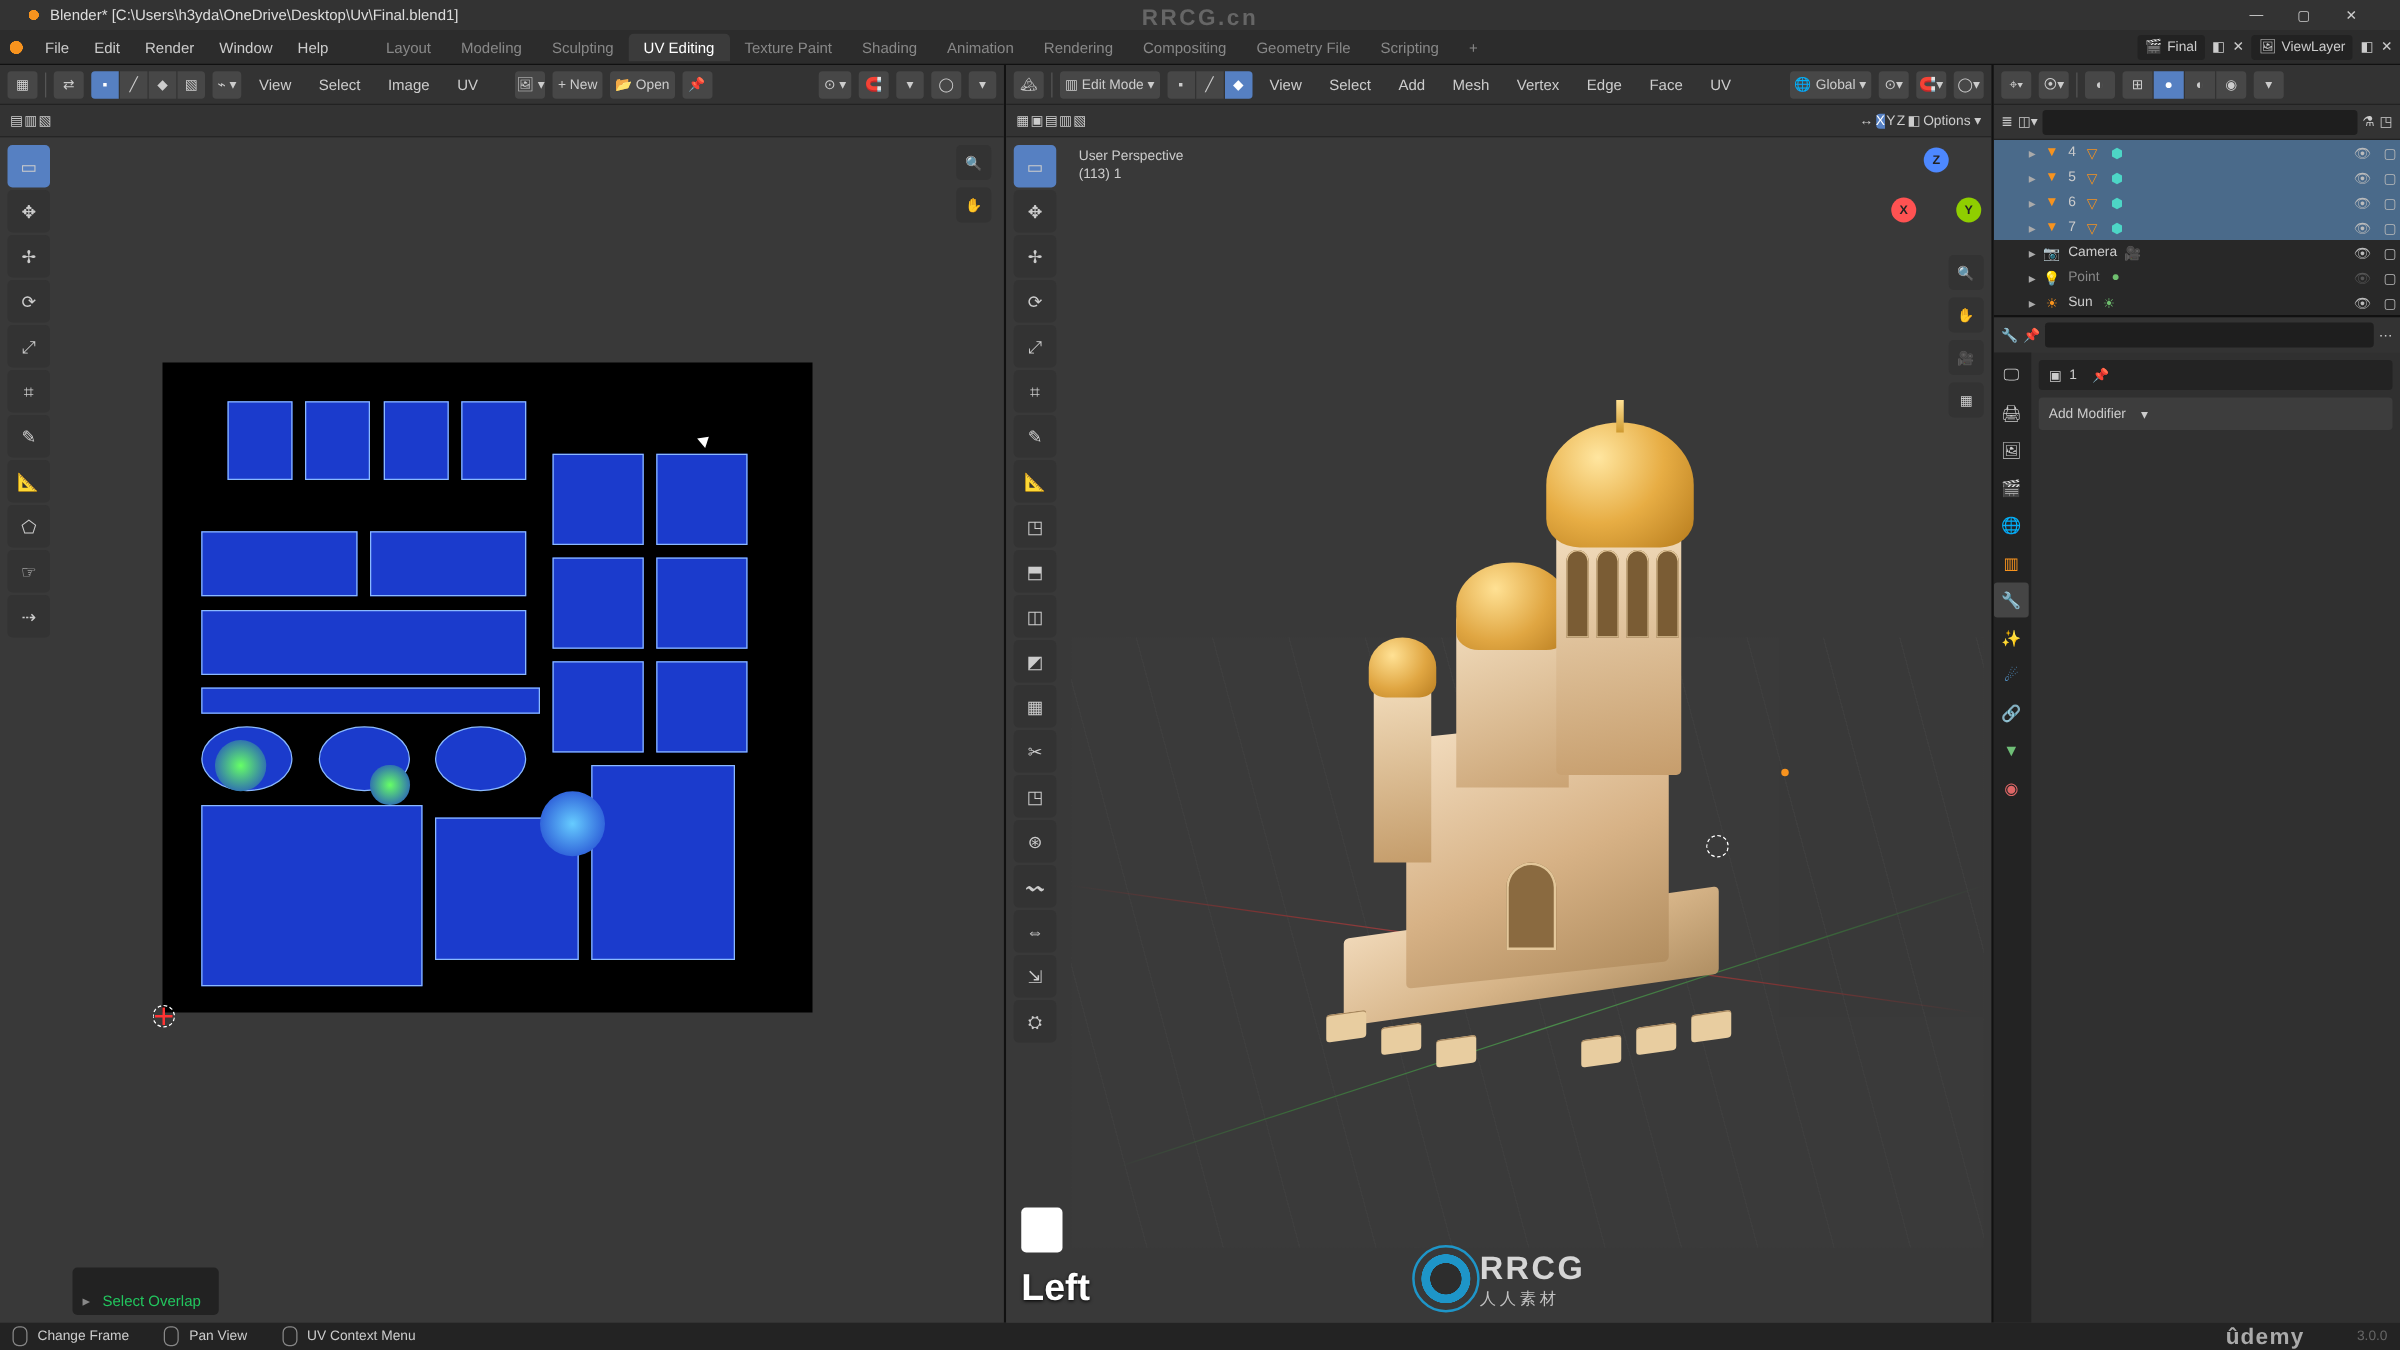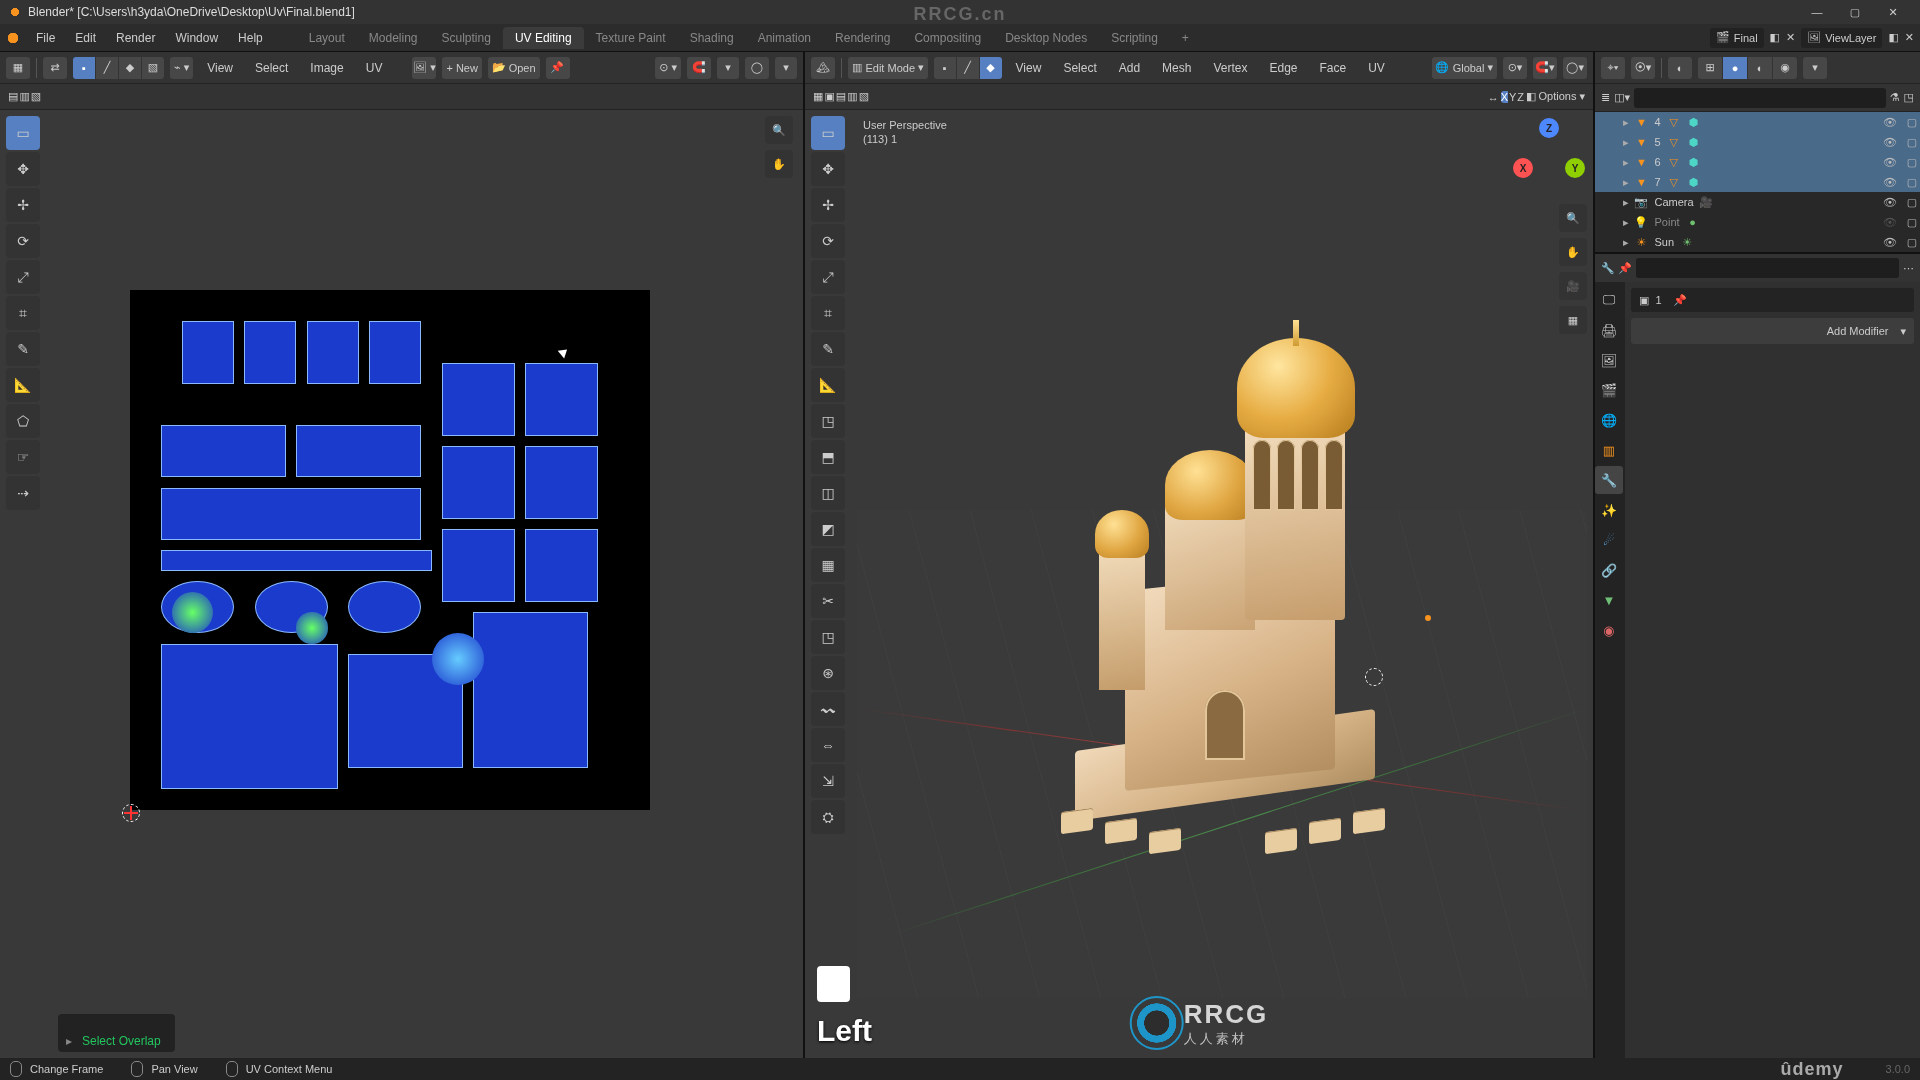--- a/index.html
+++ b/index.html
@@ -1,17 +1,17 @@
 <!DOCTYPE html>
 <html><head>
 <meta charset="utf-8">
 <style>
 * { margin: 0; padding: 0; box-sizing: border-box; font-family: -apple-system, "Segoe UI", Arial, sans-serif; font-size: 11px; color: #ccc; user-select: none; }
 body { width: 1920px; height: 1080px; background: #393939; overflow: hidden; position: relative; }
-.titlebar { height: 24px; background: #333; display: flex; align-items: center; padding: 0 8px; }
+.titlebar { height: 24px; background: #333; display: flex; align-items: center; padding: 0 20px; }
 .titlebar .title-icon { width: 14px; height: 14px; background: radial-gradient(circle,#f7931e 40%,#333 42%); border-radius: 50%; margin-right: 6px; }
 .titlebar .title { flex: 1; font-size: 12px; color: #ddd; }
 .winbtn { width: 38px; height: 20px; display: flex; align-items: center; justify-content: center; color: #ccc; }
 .menubar { height: 28px; background: #2c2c2c; display: flex; align-items: center; border-bottom: 1px solid #111; padding-left: 4px; gap: 0; }
 .menubar .m-logo { width: 18px; height: 18px; border-radius: 50%; background: radial-gradient(circle,#f7931e 40%,#2c2c2c 42%); margin-right: 4px; }
 .menubar .mitem { padding: 4px 10px; font-size: 12px; color: #ccc; }
 .menubar .spacer { flex: 1; }
 .tabbar { display: flex; align-items: center; gap: 0; margin-left: 24px; }
 .tabbar .t { padding: 4px 12px; font-size: 12px; color: #888; border-radius: 4px 4px 0 0; }
 .tabbar .t.active { background: #3b3b3b; color: #fff; }
@@ -99,21 +99,21 @@
 .meshico.mat { color: #4dd6c6; }
 .row .grow { flex: 1; }
 .eye,.curs,.disable { width: 16px; text-align: center; color: #bbb; }
 .props-hdr { height: 28px; display: flex; align-items: center; padding: 0 6px; gap: 4px; background: #333; }
 .props-body { flex: 1; background: #303030; display: flex; }
 .props-tabs { width: 30px; background: #232323; display: flex; flex-direction: column; padding-top: 4px; gap: 2px; }
 .ptab { width: 28px; height: 28px; display: flex; align-items: center; justify-content: center; border-radius: 3px; font-size: 13px; }
 .ptab.active { background: #454545; }
 .props-content { flex: 1; padding: 6px; }
 .pfield { display: flex; align-items: center; height: 24px; background: #232323; border-radius: 3px; padding: 0 8px; gap: 6px; margin-bottom: 6px; }
-.pbtn { display: flex; align-items: center; height: 26px; background: #3d3d3d; border-radius: 3px; padding: 0 8px; gap: 6px; justify-content: flex-end; }
+.pbtn { display: flex; align-items: center; height: 26px; background: #3d3d3d; border-radius: 3px; padding: 0 8px; gap: 6px; }
 .statusbar { height: 22px; background: #232323; display: flex; align-items: center; gap: 28px; padding: 0 10px; font-size: 11px; color: #aaa; }
 .statusbar .sblk { display: flex; align-items: center; gap: 8px; }
 .statusbar .mouseico { width: 12px; height: 16px; border: 1px solid #888; border-radius: 5px; position: relative; }
 .sb-grow { flex: 1; }
 .udemy { font-size: 18px; font-weight: 700; color: #aaa; letter-spacing: 1px; }
 </style>
 </head>
 <body>
 
 <div class="titlebar">
@@ -135,21 +135,21 @@
   <div class="tabbar">
     <div class="t">Layout</div>
     <div class="t">Modeling</div>
     <div class="t">Sculpting</div>
     <div class="t active">UV Editing</div>
     <div class="t">Texture Paint</div>
     <div class="t">Shading</div>
     <div class="t">Animation</div>
     <div class="t">Rendering</div>
     <div class="t">Compositing</div>
-    <div class="t">Desktop Nodes</div>
+    <div class="t">Geometry File</div>
     <div class="t">Scripting</div>
     <div class="t">+</div>
   </div>
 
   <div class="watermark-top">RRCG.cn</div>
 
   <div class="spacer"></div>
   <div class="right">
     <div class="sceneblk">
       <span>🎬</span>

